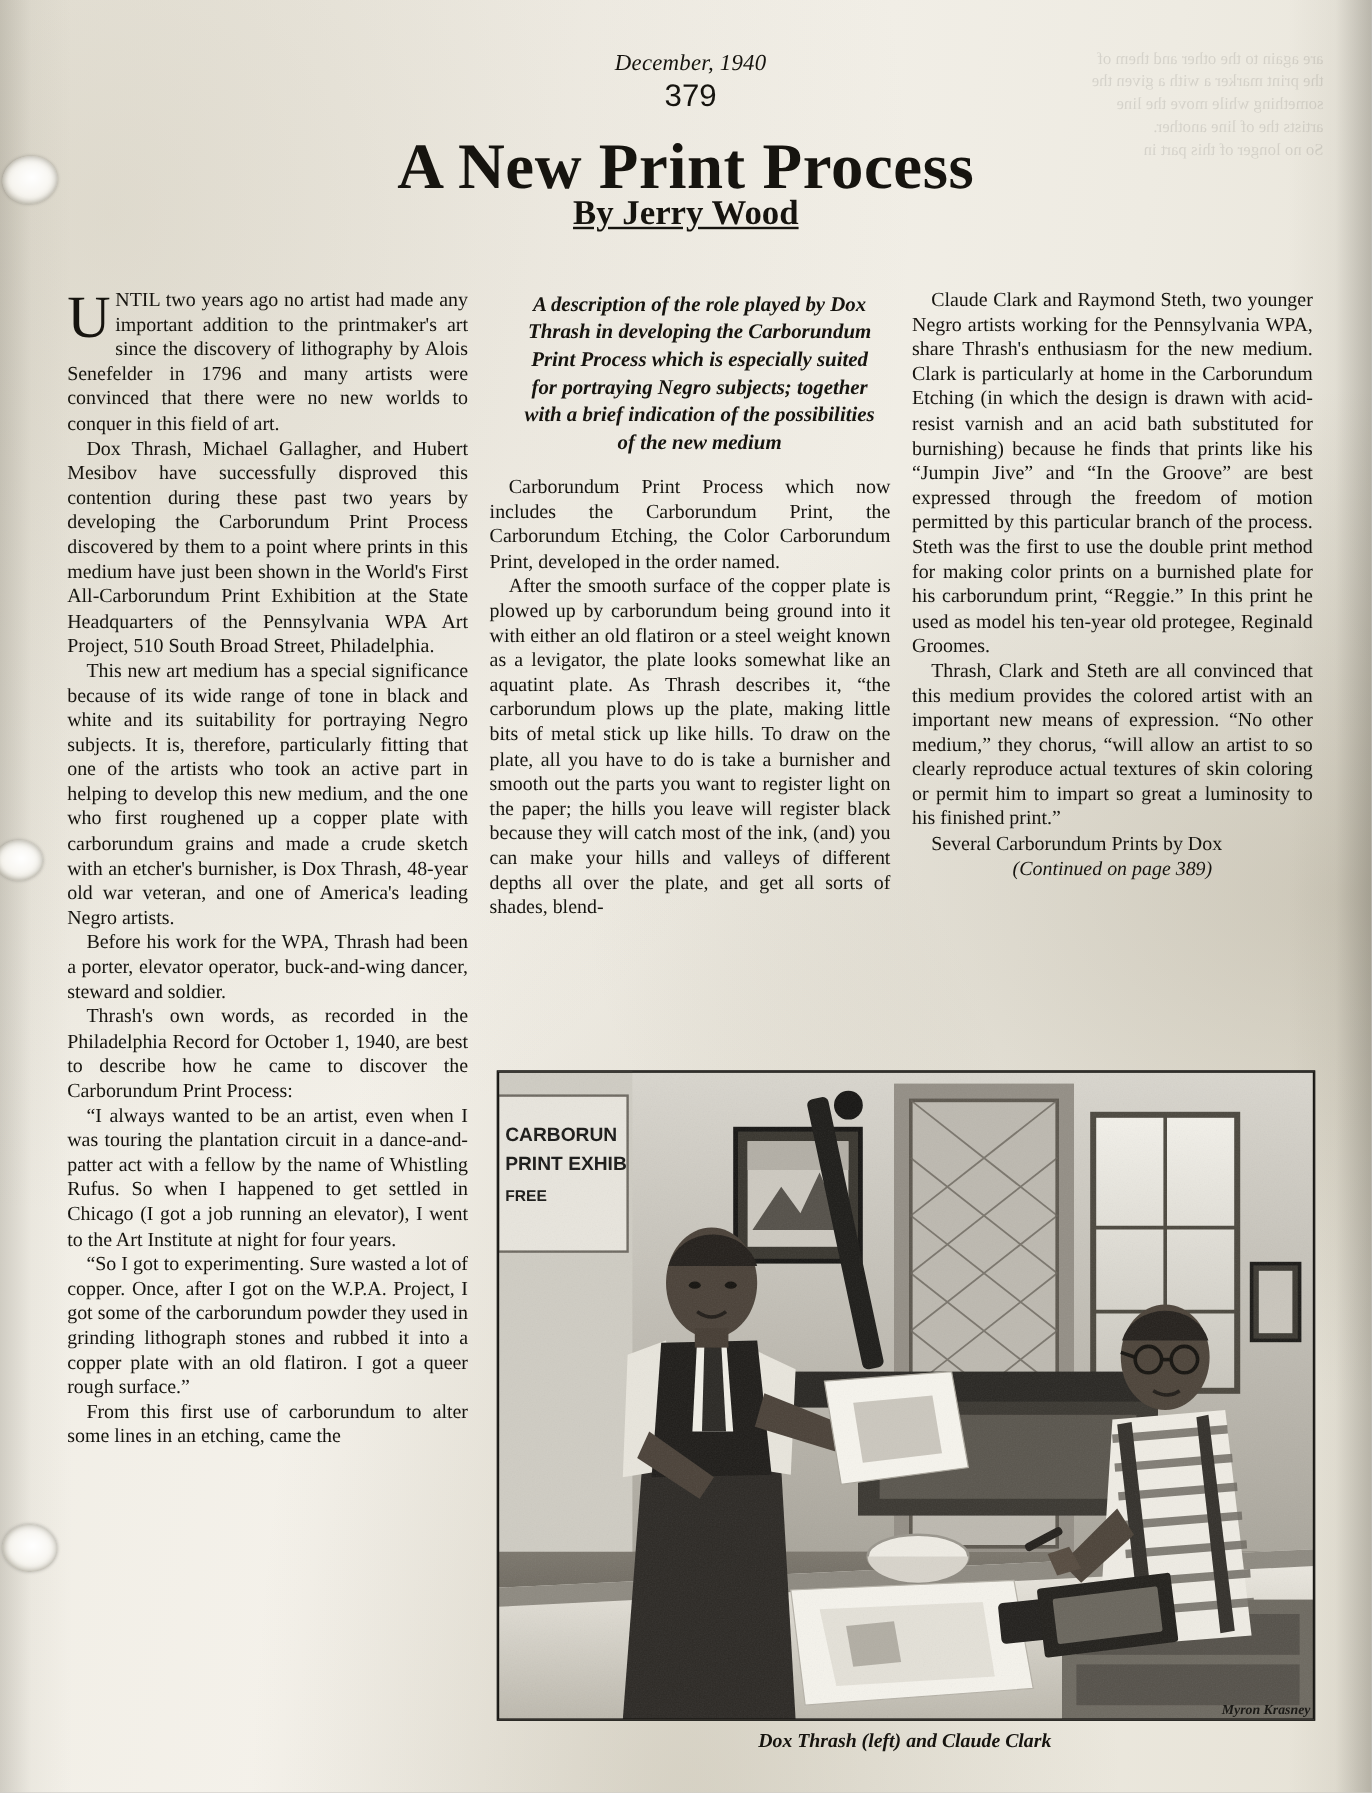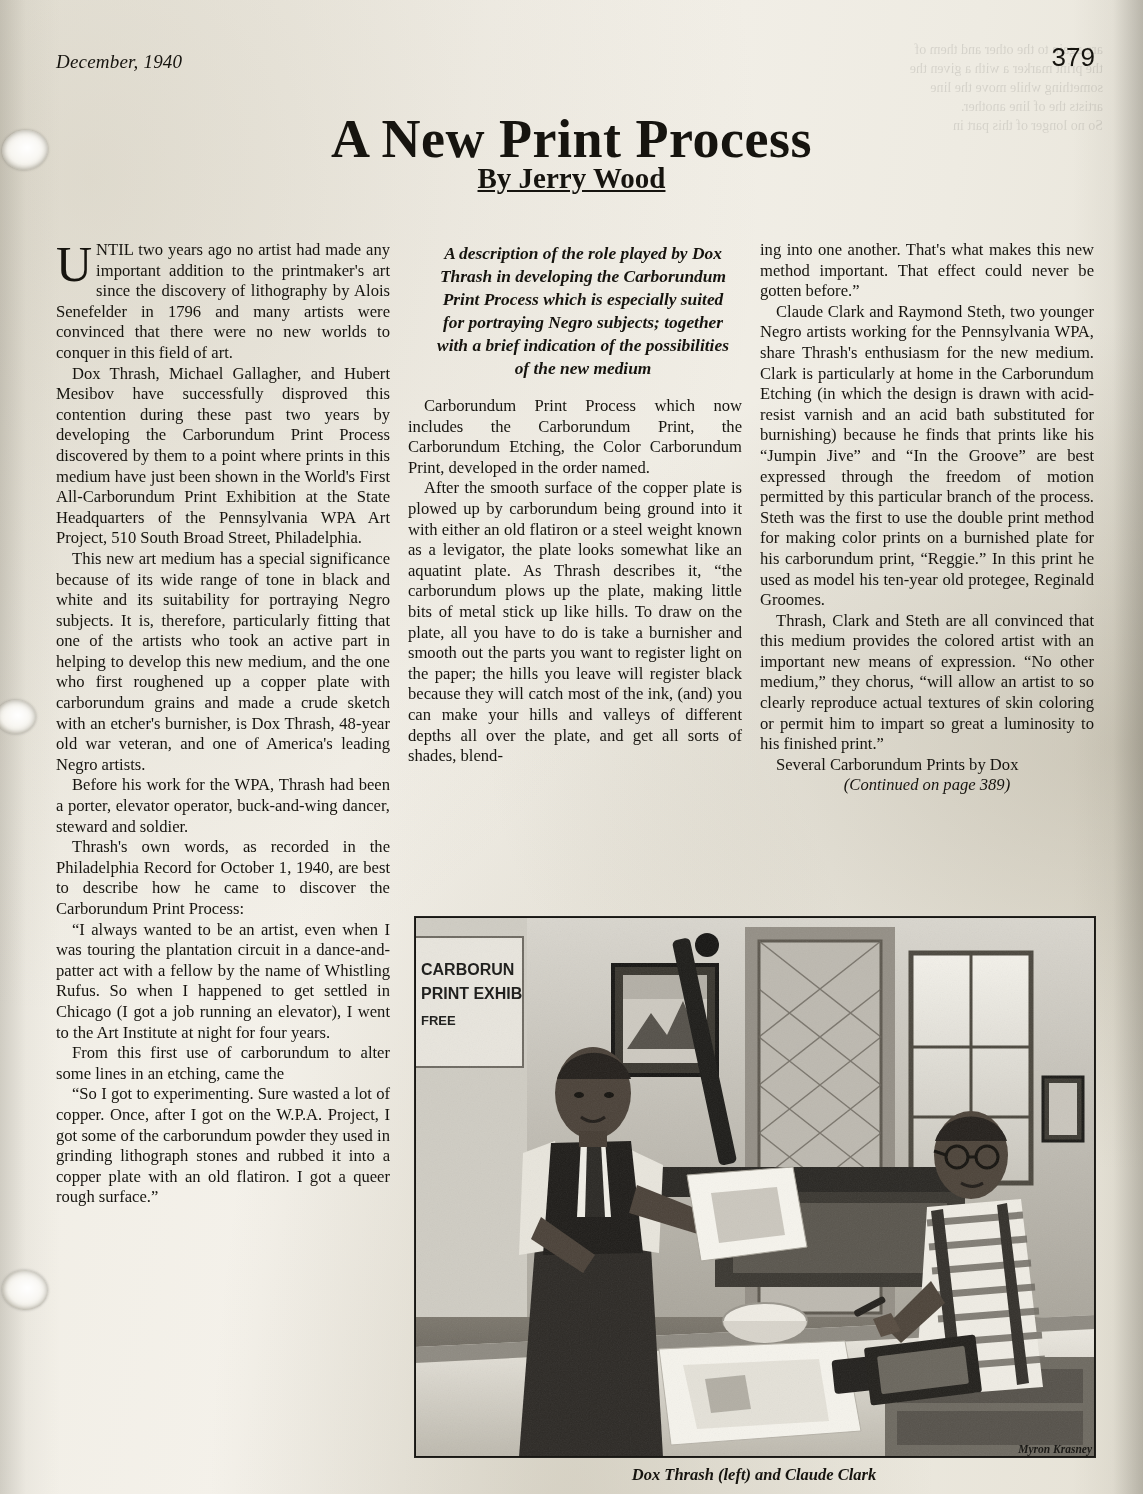--- a/index.html
+++ b/index.html
@@ -57,21 +57,22 @@
   .hole.h2 { top: 700px; width: 40px; height: 34px; left: -4px; }
   .hole.h3 { top: 1270px; transform: rotate(4deg); }
 
   .header {
     position: absolute;
     top: 42px;
     left: 56px;
     right: 48px;
     display: flex;
     justify-content: space-between;
-    align-items: flex-end;
+    align-items: center;
+    flex-direction: column;
   }
   .issue-date {
     font-style: italic;
     font-size: 19px;
     letter-spacing: .2px;
   }
   .page-number {
     font-size: 26px;
     font-family: "Liberation Sans", sans-serif;
     font-weight: 400;
@@ -144,21 +145,21 @@
   .col3-continued {
     text-align: center;
     font-style: italic;
     margin-top: 2px;
   }
 
   
   .photo-wrap {
     position: absolute;
     left: 414px;
-    top: 916px;
+    top: 892px;
     width: 680px;
   }
   .photo {
     position: relative;
     width: 680px;
     height: 540px;
     overflow: hidden;
     background: #2b2b28;
     border: 1px solid #23221f;
   }
@@ -221,32 +222,31 @@
 
     <div class="columns">
 
       <div class="col">
         <p class="dropcap-para"><span class="dropcap">U</span><span>NTIL two years ago no artist had made any important addition to the printmaker's art since the discovery of lithography by Alois Senefelder in 1796 and many artists were convinced that there were no new worlds to conquer in this field of art.</span></p>
         <p>Dox Thrash, Michael Gallagher, and Hubert Mesibov have successfully disproved this contention during these past two years by developing the Carborundum Print Process discovered by them to a point where prints in this medium have just been shown in the World's First All-Carborundum Print Exhibition at the State Headquarters of the Pennsylvania WPA Art Project, 510 South Broad Street, Philadelphia.</p>
         <p>This new art medium has a special significance because of its wide range of tone in black and white and its suitability for portraying Negro subjects. It is, therefore, particularly fitting that one of the artists who took an active part in helping to develop this new medium, and the one who first roughened up a copper plate with carborundum grains and made a crude sketch with an etcher's burnisher, is Dox Thrash, 48-year old war veteran, and one of America's leading Negro artists.</p>
         <p>Before his work for the WPA, Thrash had been a porter, elevator operator, buck-and-wing dancer, steward and soldier.</p>
         <p>Thrash's own words, as recorded in the Philadelphia Record for October 1, 1940, are best to describe how he came to discover the Carborundum Print Process:</p>
         <p>“I always wanted to be an artist, even when I was touring the plantation circuit in a dance-and-patter act with a fellow by the name of Whistling Rufus. So when I happened to get settled in Chicago (I got a job running an elevator), I went to the Art Institute at night for four years.</p>
+        <p>“So I got to experimenting. Sure wasted a lot of copper. Once, after I got on the W.P.A. Project, I got some of the carborundum powder they used in grinding lithograph stones and rubbed it into a copper plate with an old flatiron. I got a queer rough surface.”</p>
         <p>From this first use of carborundum to alter some lines in an etching, came the</p>
-        <p>“So I got to experimenting. Sure wasted a lot of copper. Once, after I got on the W.P.A. Project, I got some of the carborundum powder they used in grinding lithograph stones and rubbed it into a copper plate with an old flatiron. I got a queer rough surface.”</p>
       </div>
 
       <div class="col">
         <div class="blurb">A description of the role played by Dox Thrash in developing the Carborundum Print Process which is especially suited for portraying Negro subjects; together with a brief indication of the possibilities of the new medium</div>
         <p>Carborundum Print Process which now includes the Carborundum Print, the Carborundum Etching, the Color Carborundum Print, developed in the order named.</p>
         <p>After the smooth surface of the copper plate is plowed up by carborundum being ground into it with either an old flatiron or a steel weight known as a levigator, the plate looks somewhat like an aquatint plate. As Thrash describes it, “the carborundum plows up the plate, making little bits of metal stick up like hills. To draw on the plate, all you have to do is take a burnisher and smooth out the parts you want to register light on the paper; the hills you leave will register black because they will catch most of the ink, (and) you can make your hills and valleys of different depths all over the plate, and get all sorts of shades, blend-</p>
       </div>
 
       <div class="col">
-        <p class="noindent">ing into one another.  That's what makes this new method important. That effect could never be gotten before.”</p>
         <p>Claude Clark and Raymond Steth, two younger Negro artists working for the Pennsylvania WPA, share Thrash's enthusiasm for the new medium. Clark is particularly at home in the Carborundum Etching (in which the design is drawn with acid-resist varnish and an acid bath substituted for burnishing) because he finds that prints like his “Jumpin Jive” and “In the Groove” are best expressed through the freedom of motion permitted by this particular branch of the process. Steth was the first to use the double print method for making color prints on a burnished plate for his carborundum print, “Reggie.” In this print he used as model his ten-year old protegee, Reginald Groomes.</p>
         <p>Thrash, Clark and Steth are all convinced that this medium provides the colored artist with an important new means of expression. “No other medium,” they chorus, “will allow an artist to so clearly reproduce actual textures of skin coloring or permit him to impart so great a luminosity to his finished print.”</p>
         <p>Several Carborundum Prints by Dox</p>
         <p class="col3-continued noindent">(Continued on page 389)</p>
       </div>
 
     </div>
 
     <div class="photo-wrap">
       <div class="photo">

